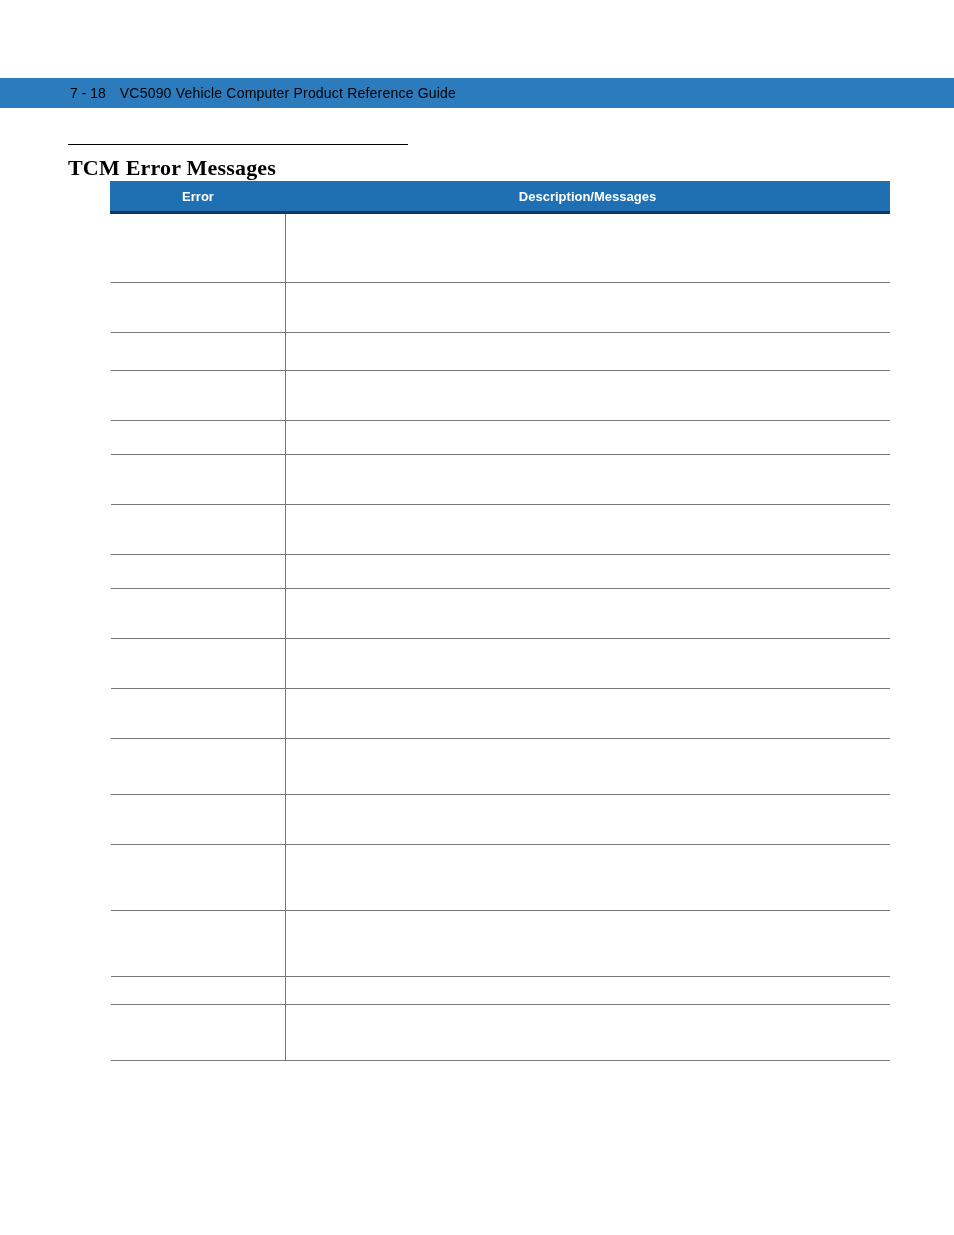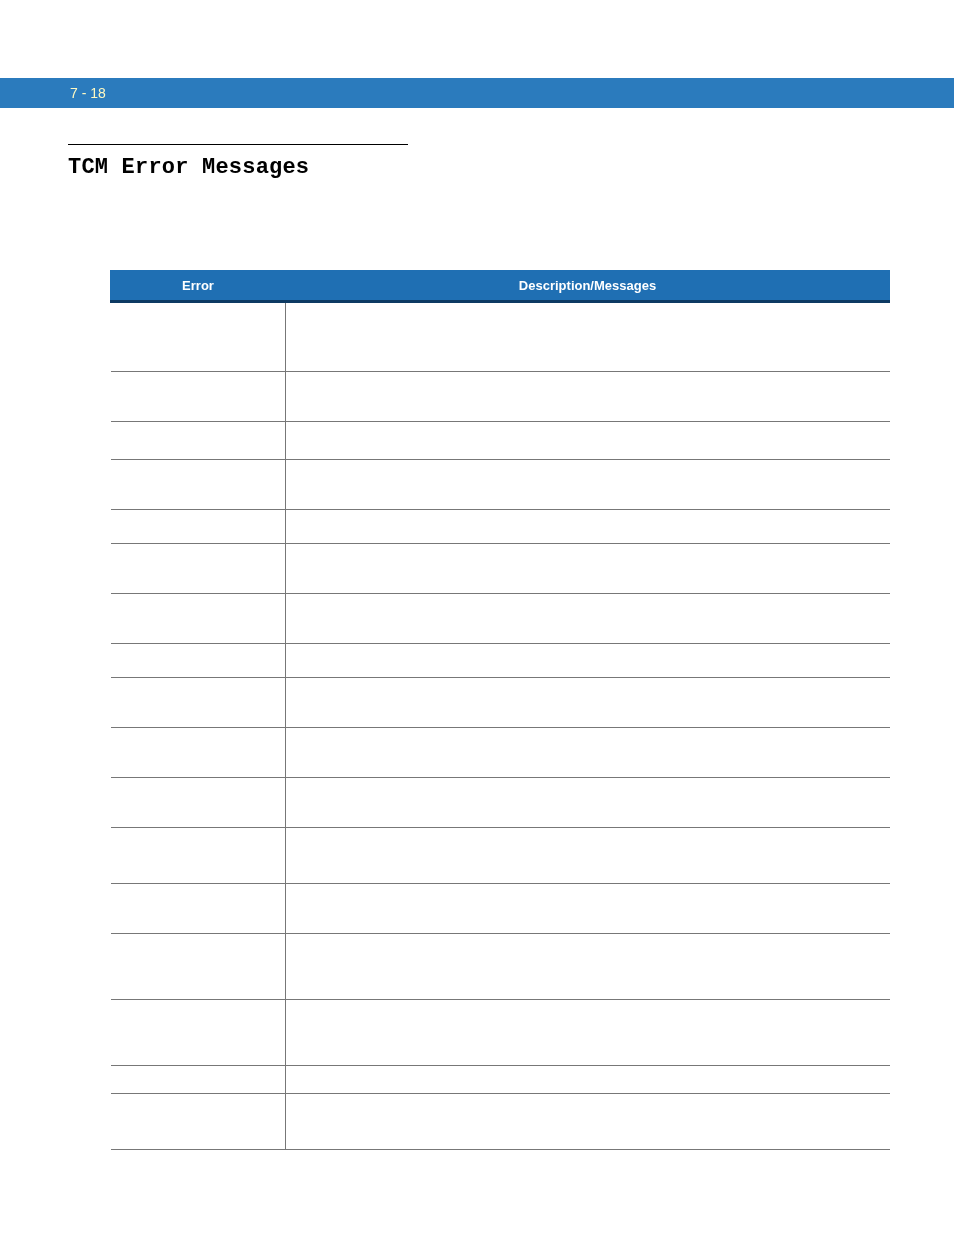--- a/index.html
+++ b/index.html
@@ -13,21 +13,21 @@
   .header-bar {
     position: absolute;
     top: 78px;
     left: 0;
     right: 0;
     height: 30px;
     background: #2b7bbd;
     display: flex;
     align-items: center;
     padding-left: 70px;
-    color: #fef9c3;
+    color: #000000;
     font-size: 14px;
     font-weight: 300;
   }
   .header-bar .page-id {
     margin-right: 14px;
   }
   .header-bar .doc-title {
     letter-spacing: 0.2px;
   }
   .content {
@@ -39,22 +39,21 @@
   .rule-top {
     border-top: 1px solid #000;
     width: 340px;
     margin-bottom: 10px;
   }
   .section-heading {
     font-size: 22px;
     font-weight: bold;
     letter-spacing: 0.2px;
     color: #000;
-    margin-bottom: 90px;
-    font-family: Liberation Mono, monospace;
+    font-family: Liberation Serif, serif;
   }
   table.err {
     width: 780px;
     margin-left: 42px;
     border-collapse: collapse;
   }
   table.err thead th {
     background: #1f6fb3;
     color: #fff;
     font-size: 13px;
@@ -86,20 +85,21 @@
   .h-sm  { height: 34px; }
   .h-sml { height: 38px; }
   .h-xl  { height: 66px; }
   .h-xs  { height: 28px; }
 </style>
 </head>
 <body>
 
 <div class="header-bar">
   <span class="page-id">7 - 18</span>
+  <span class="doc-title">VC5090 Vehicle Computer Product Reference Guide</span>
 </div>
 
 <div class="content">
   <div class="rule-top"></div>
   <h2 class="section-heading">TCM Error Messages</h2>
 
   <table class="err">
     <thead>
       <tr>
         <th>Error</th>

